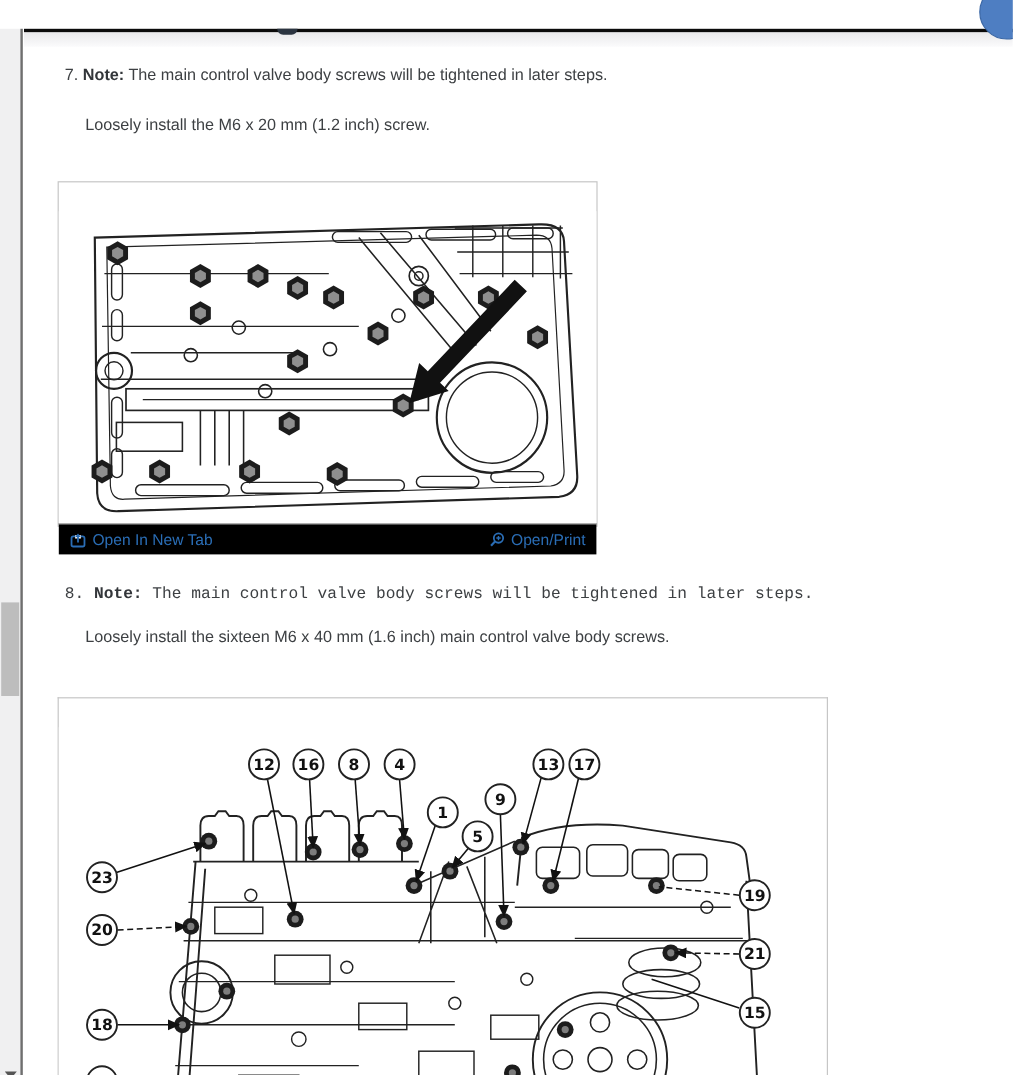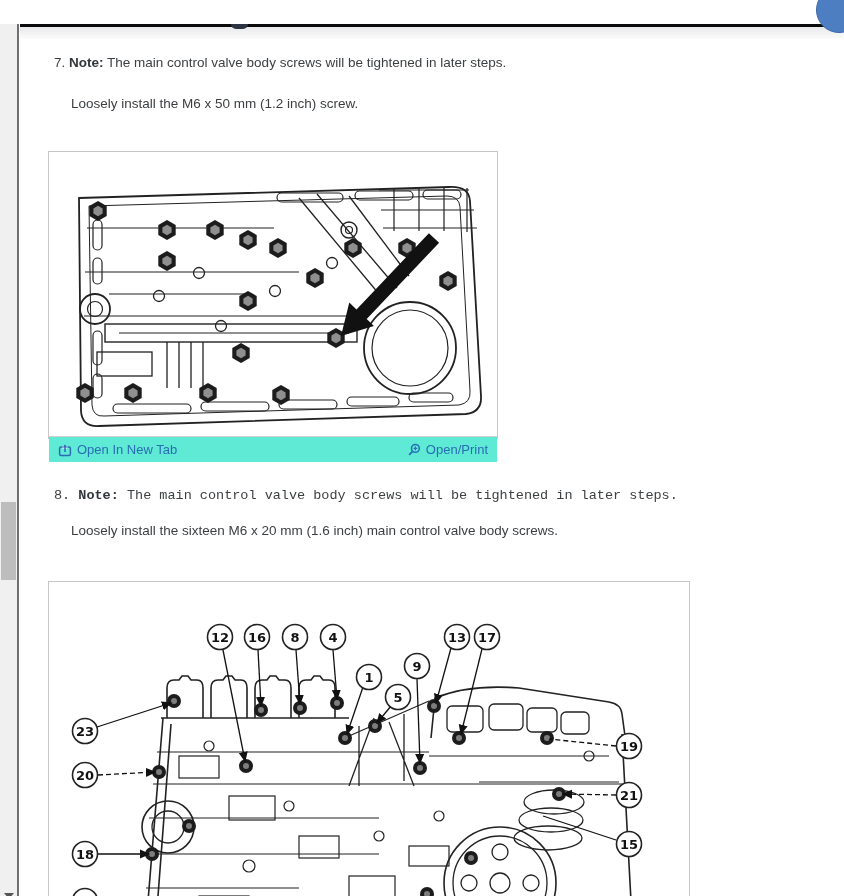--- a/index.html
+++ b/index.html
@@ -28,21 +28,21 @@
   .step-note{left:54px;top:31px;width:740px;font-size:13.5px;color:#3d4043;}
   .step-note.s8{top:464px;font-family:Liberation Mono, monospace;}
   .step-instr{left:71px;top:72px;width:740px;font-size:13.5px;color:#3d4043;}
   .step-instr.s8{top:499px;}
   .note-b{font-weight:bold;color:#33363a;}
 
   
   .fig{border:1px solid #c6c6c6;background:#fff;box-sizing:border-box;}
   .fig1{left:48px;top:127px;width:450px;height:288px;}
   .fig1-img{left:0;top:0;width:448px;height:260px;background:#fff;}
-  .fig-toolbar{left:0;top:260px;width:448px;height:26px;background:#5eead4;
+  .fig-toolbar{left:0;top:260px;width:448px;height:26px;background:#000000;
                border-top:1px solid #cfcfcf;display:flex;align-items:center;
                justify-content:space-between;padding:0 9px;box-sizing:border-box;}
   .figlink{display:flex;align-items:center;gap:5px;color:#2a6db5;
            font-size:13px;text-decoration:none;cursor:pointer;}
   .fig2{left:48px;top:557px;width:642px;height:339px;border-bottom:none;}
   .fig2-img{left:0;top:0;width:618px;height:337px;background:#fff;}
 
   
   .taskbar{left:0;top:884px;width:844px;height:12px;background:#141714;}
   .task-btn{left:48px;top:887px;width:27px;height:7px;background:#464b46;}
@@ -59,21 +59,21 @@
 
 <div class="abs sb-track"></div>
 <div class="abs sb-thumb"></div>
 <div class="abs sb-arrow"></div>
 
 <div class="abs step-note">
   <span>7.</span>
   <span class="note-b">Note:</span>
   <span>The main control valve body screws will be tightened in later steps.</span>
 </div>
-<div class="abs step-instr">Loosely install the M6 x 50 mm (1.2 inch) screw.</div>
+<div class="abs step-instr">Loosely install the M6 x 20 mm (1.2 inch) screw.</div>
 
 <div class="abs fig fig1">
   <div class="abs fig1-img">
     <svg width="448" height="260" viewBox="0 0 448 260">
       <defs>
         <g id="hexbolt">
           <polygon points="0,-10 8.7,-5 8.7,5 0,10 -8.7,5 -8.7,-5" fill="#1c1c1c"></polygon>
           <polygon points="0,-5.2 4.6,-2.6 4.6,2.6 0,5.2 -4.6,2.6 -4.6,-2.6" fill="#8f8f8f"></polygon>
         </g>
       </defs>
@@ -154,21 +154,21 @@
       <span>Open/Print</span>
     </a>
   </div>
 </div>
 
 <div class="abs step-note s8">
   <span>8.</span>
   <span class="note-b">Note:</span>
   <span>The main control valve body screws will be tightened in later steps.</span>
 </div>
-<div class="abs step-instr s8">Loosely install the sixteen M6 x 20 mm (1.6 inch) main control valve body screws.</div>
+<div class="abs step-instr s8">Loosely install the sixteen M6 x 40 mm (1.6 inch) main control valve body screws.</div>
 
 <div class="abs fig fig2">
   <div class="abs fig2-img">
     <svg width="618" height="337" viewBox="0 0 618 337">
       <defs>
         <g id="bolt2">
             <circle r="7" fill="#1c1c1c"></circle>
             <circle r="3" fill="#7d7d7d"></circle>
           </g>
         <marker id="ah" markerWidth="9" markerHeight="8" refX="7" refY="3.5" orient="auto">

